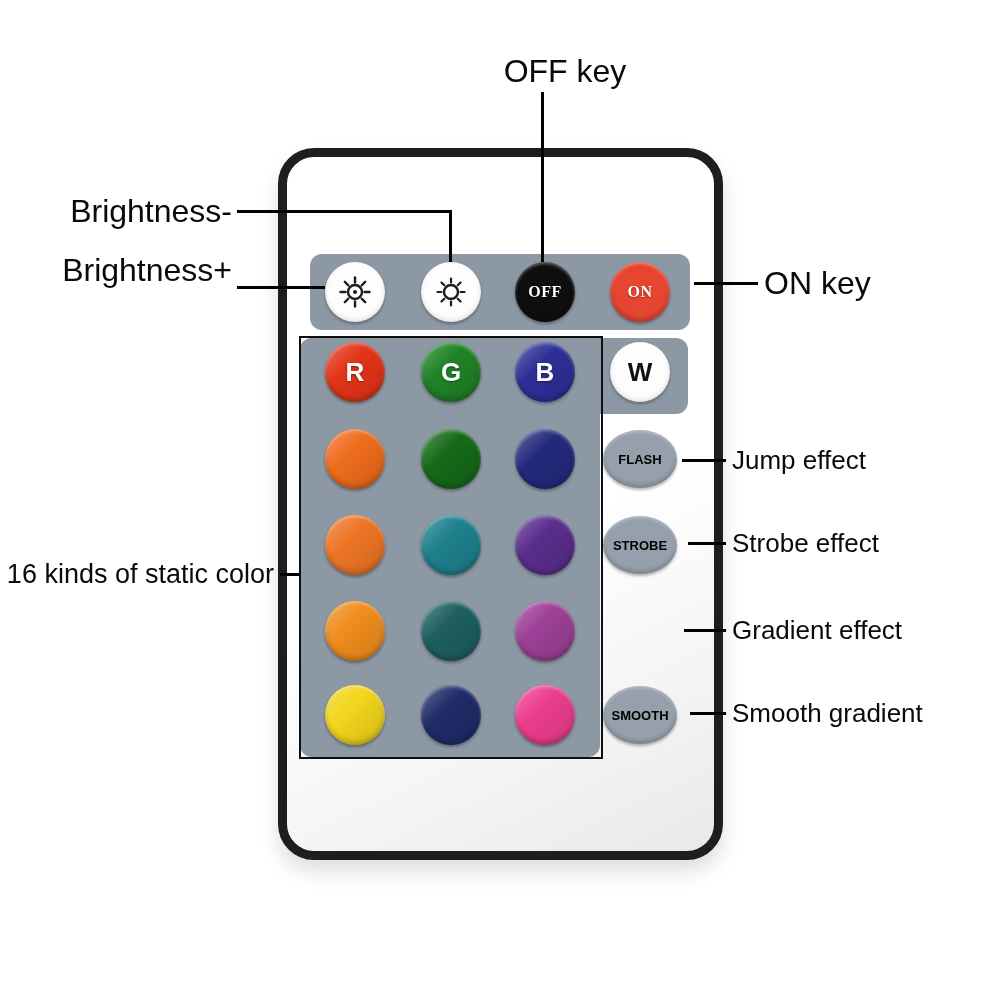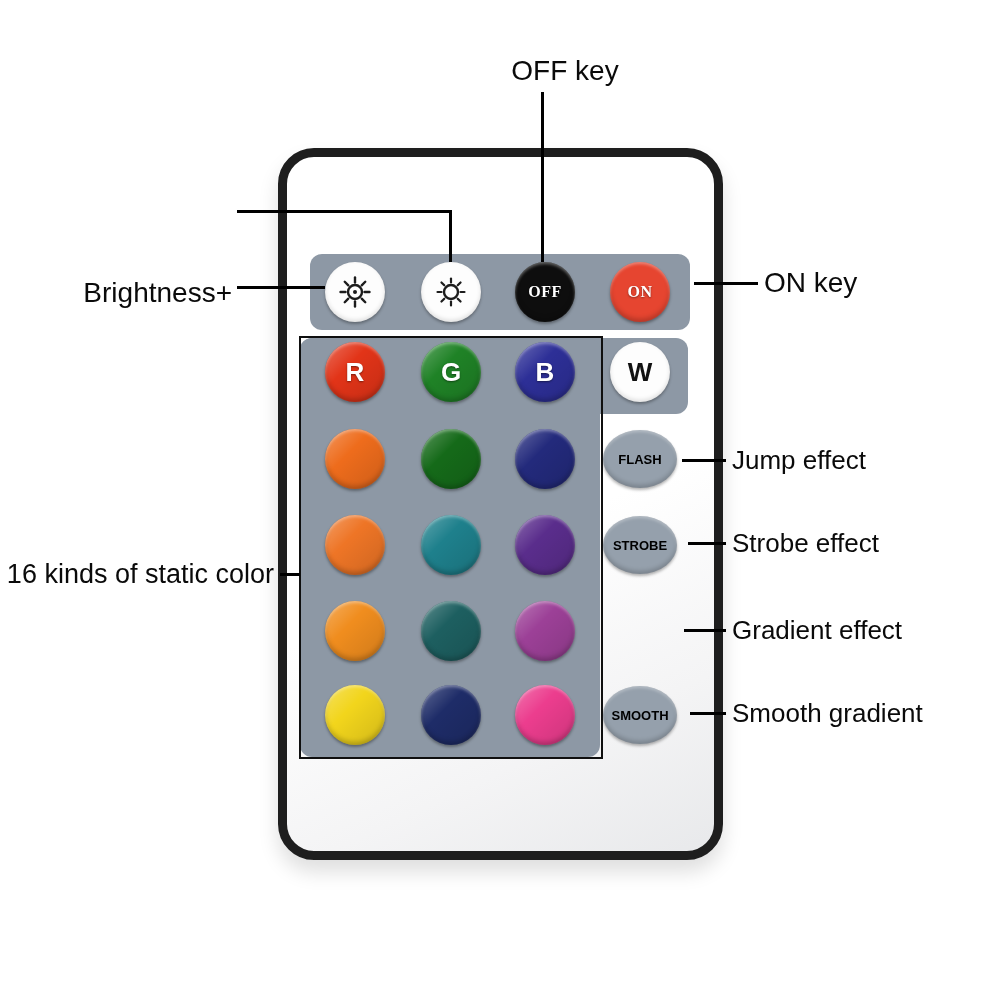--- a/index.html
+++ b/index.html
@@ -1,19 +1,19 @@
 <!DOCTYPE html>
 <html><head>
 <meta charset="utf-8">
 <style>
   * { margin:0; padding:0; box-sizing:border-box; }
   html,body { width:1002px; height:1002px; background:#ffffff; font-family:"Liberation Sans", sans-serif; }
   .scene { position:relative; width:1002px; height:1002px; background:#ffffff; overflow:hidden; }
 
-  .label { position:absolute; color:#0a0a0a; font-size:28px; line-height:34px; white-space:nowrap; }
+  .label { position:absolute; color:#0a0a0a; font-size:32px; line-height:34px; white-space:nowrap; }
   .label.big { font-size:26px; }
   .line { position:absolute; background:#000; }
 
   .remote {
     position:absolute; left:278px; top:148px; width:445px; height:712px;
     border:9px solid #1e1e1e; border-radius:36px;
     background:linear-gradient(155deg,#ffffff 55%,#f4f4f5 80%,#e8e9eb 100%);
     box-shadow:0 12px 20px rgba(0,0,0,.13);
   }
   .panel { position:absolute; border-radius:12px; background:#8d98a5; }
@@ -142,21 +142,22 @@
   <div class="line" style="left:449px;top:210px;width:3px;height:52px;"></div>
   <div class="line" style="left:237px;top:286px;width:88px;height:3px;"></div>
   <div class="line" style="left:694px;top:282px;width:64px;height:3px;"></div>
   <div class="line" style="left:280px;top:573px;width:20px;height:3px;"></div>
   <div class="line" style="left:682px;top:459px;width:44px;height:3px;"></div>
   <div class="line" style="left:688px;top:542px;width:38px;height:3px;"></div>
   <div class="line" style="left:684px;top:629px;width:42px;height:3px;"></div>
   <div class="line" style="left:690px;top:712px;width:36px;height:3px;"></div>
 
   <div class="label" style="left:565px;top:54px;transform:translateX(-50%);">OFF key</div>
-  <div class="label" style="right:770px;top:276px;">Brightness+</div>
+  <div class="label" style="right:770px;top:194px;">Brightness-</div>
+  <div class="label" style="right:770px;top:253px;">Brightness+</div>
   <div class="label" style="left:764px;top:266px;">ON key</div>
   <div class="label" style="right:728px;top:557px;font-size:27px;">16 kinds of static color</div>
   <div class="label big" style="left:732px;top:443px;">Jump effect</div>
   <div class="label big" style="left:732px;top:526px;">Strobe effect</div>
   <div class="label big" style="left:732px;top:613px;">Gradient effect</div>
   <div class="label big" style="left:732px;top:696px;">Smooth gradient</div>
 
 </div>
 
 </body></html>

